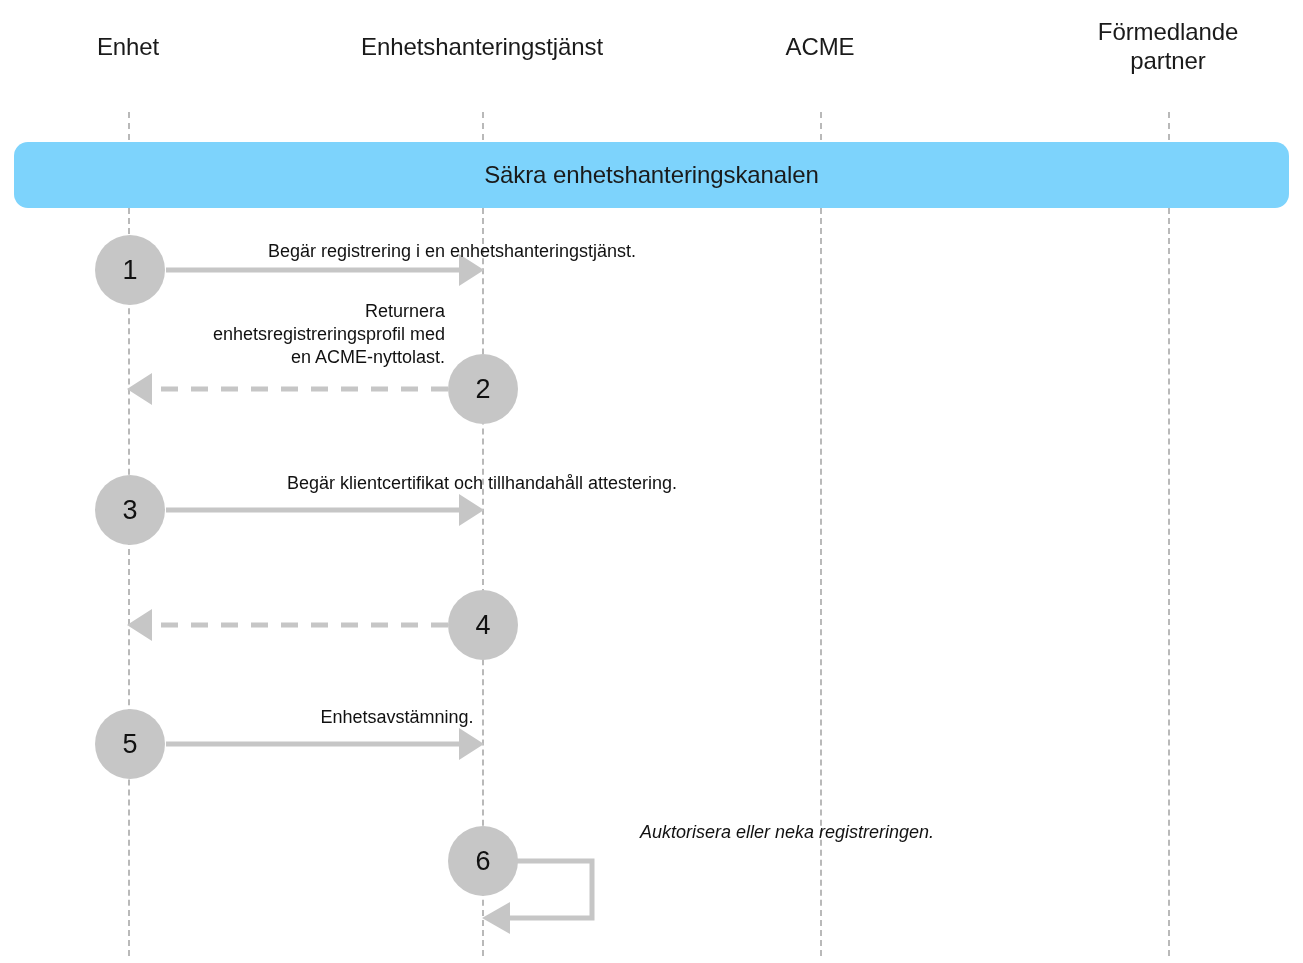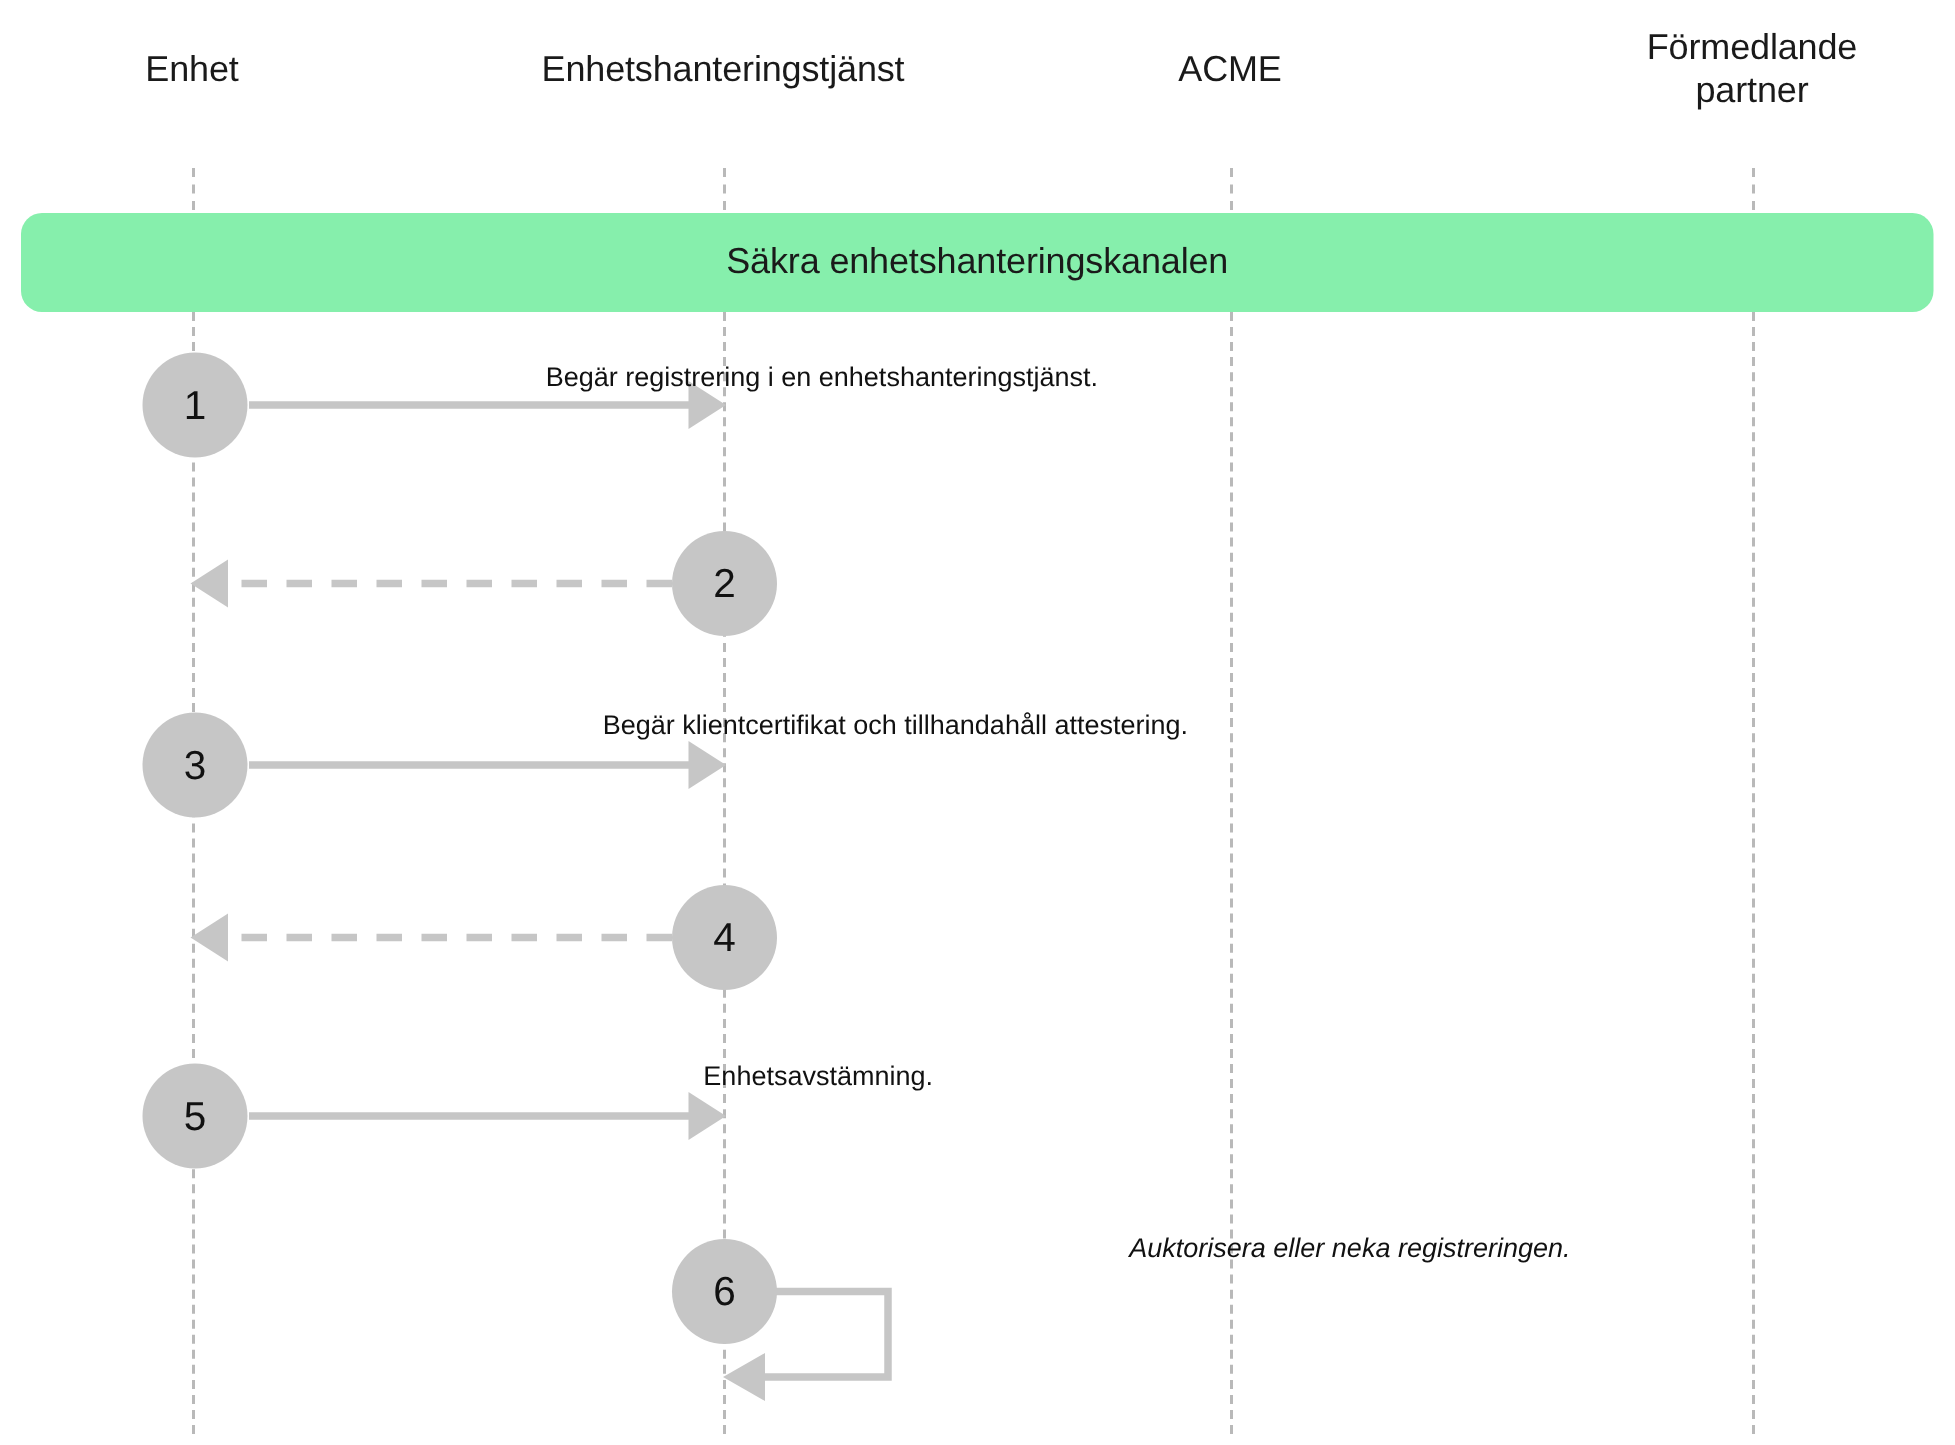--- a/index.html
+++ b/index.html
@@ -29,21 +29,21 @@
     white-space: pre-line;
     letter-spacing: -0.1px;
   }
   .lifeline {
     position: absolute;
     width: 0;
     border-left: 2px dashed #b9b9b9;
   }
   .band {
     position: absolute;
-    background: #86efac;
+    background: #7dd3fc;
     border-radius: 14px;
     display: flex;
     align-items: center;
     justify-content: center;
   }
   .band-label {
     font-size: 24px;
     color: #1a1a1a;
     letter-spacing: -0.1px;
   }
@@ -58,21 +58,21 @@
     font-size: 27px;
     color: #111;
   }
   .msg-label {
     position: absolute;
     font-size: 18px;
     line-height: 23px;
     color: #111;
     white-space: pre-line;
   }
-  .msg-label.left { text-align: right; }
+  .msg-label.left { text-align: center; }
   .msg-label.right { text-align: right; }
   svg.arrows {
     position: absolute;
     left: 0; top: 0;
     width: 1303px; height: 963px;
     pointer-events: none;
   }
   .arrow-solid {
     stroke: #c6c6c6;
     stroke-width: 5;
@@ -167,20 +167,23 @@
   </div>
   <div class="step-circle" style="left:95px; top:709px;">
     <span>5</span>
   </div>
   <div class="step-circle" style="left:448px; top:826px;">
     <span>6</span>
   </div>
 
   <div class="msg-label left" style="left:172px; top:240px; width:560px;">Begär registrering i en enhetshanteringstjänst.</div>
 
+  <div class="msg-label right" style="left:140px; top:300px; width:305px;">Returnera
+enhetsregistreringsprofil med
+en ACME-nyttolast.</div>
 
   <div class="msg-label left" style="left:172px; top:472px; width:620px;">Begär klientcertifikat och tillhandahåll attestering.</div>
 
 
   <div class="msg-label left" style="left:172px; top:706px; width:450px;">Enhetsavstämning.</div>
 
   <div class="msg-label left" style="left:527px; top:821px; width:520px;font-style:italic;">Auktorisera eller neka registreringen.</div>
 
 </div>
 

